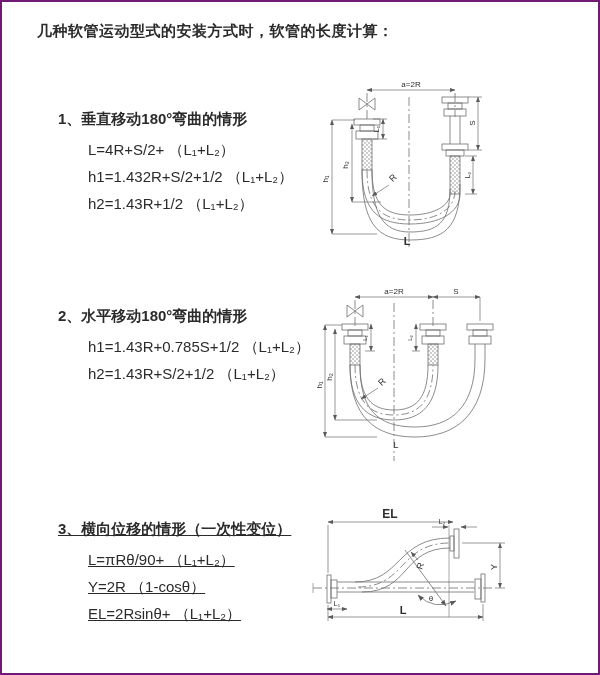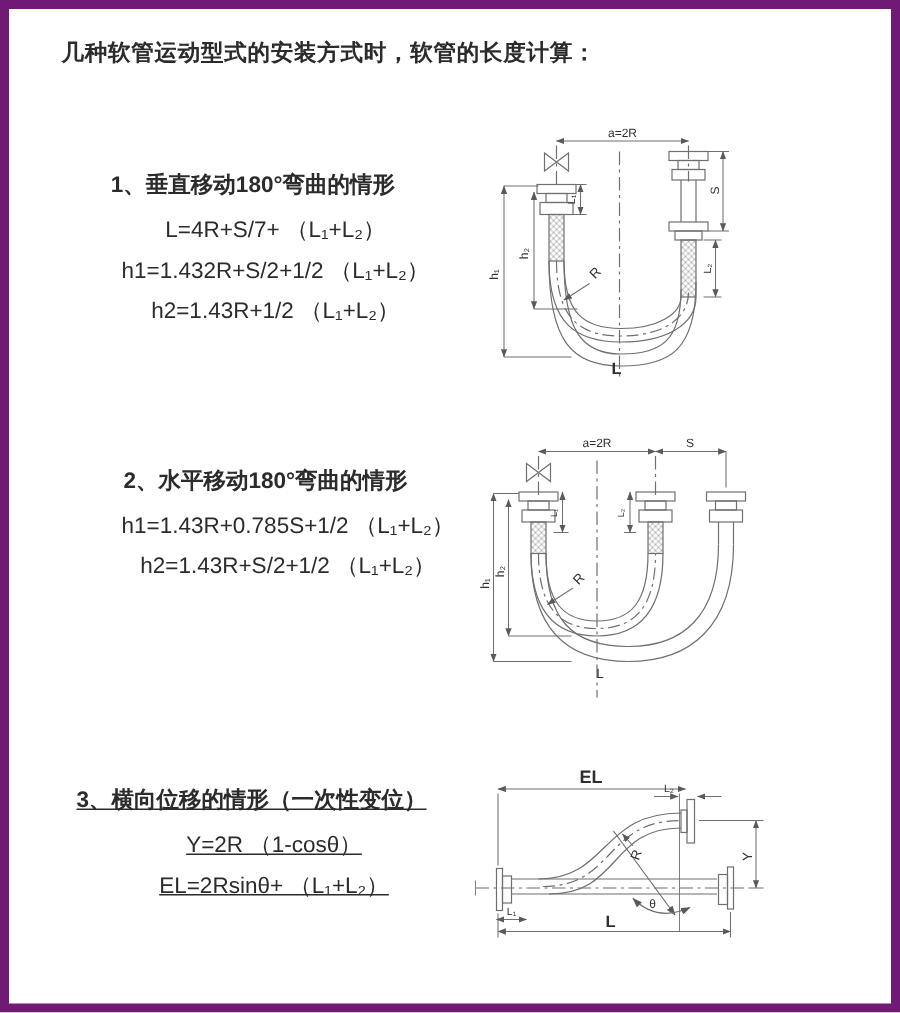--- a/index.html
+++ b/index.html
@@ -1,52 +1,53 @@
 <!DOCTYPE html>
 <html><head>
 <meta charset="utf-8">
 <style>
   html,body{margin:0;padding:0;background:#fff;}
   .page{
     position:relative;width:600px;height:675px;background:#ffffff;
     font-family:"Liberation Sans",sans-serif;color:#2b2b2b;
-    border:6px solid #701a75;box-sizing:border-box;overflow:hidden;
+    border:2px solid #701a75;box-sizing:border-box;overflow:hidden;
   }
   .title{
     position:absolute;left:35px;top:20px;font-size:15px;font-weight:bold;
     letter-spacing:0.5px;white-space:nowrap;
   }
-  .sec{position:absolute;left:45px;text-align:center;}
+  .sec{position:absolute;left:56px;}
   .sec .h{font-size:15px;font-weight:bold;white-space:nowrap;margin-bottom:7px;}
   .sec .f{font-size:15px;margin-left:30px;line-height:27px;white-space:nowrap;}
   svg.diagram{position:absolute;}
   svg text{font-family:"Liberation Sans",sans-serif;fill:#2f2f2f;}
 </style>
 </head>
 <body>
 
 <div class="page">
 
   <div class="title">几种软管运动型式的安装方式时，软管的长度计算：</div>
 
   <section class="sec" style="top:108px;">
     <div class="h">1、垂直移动180°弯曲的情形</div>
-    <div class="f">L=4R+S/7+ （L₁+L₂）</div>
+    <div class="f">L=4R+S/2+ （L₁+L₂）</div>
     <div class="f">h1=1.432R+S/2+1/2 （L₁+L₂）</div>
     <div class="f">h2=1.43R+1/2 （L₁+L₂）</div>
   </section>
 
   <section class="sec" style="top:305px;">
     <div class="h">2、水平移动180°弯曲的情形</div>
     <div class="f">h1=1.43R+0.785S+1/2 （L₁+L₂）</div>
     <div class="f">h2=1.43R+S/2+1/2 （L₁+L₂）</div>
   </section>
 
   <section class="sec" style="top:518px;text-decoration:underline;">
     <div class="h">3、横向位移的情形（一次性变位）</div>
+    <div class="f">L=πRθ/90+ （L₁+L₂）</div>
     <div class="f">Y=2R （1-cosθ）</div>
     <div class="f">EL=2Rsinθ+ （L₁+L₂）</div>
   </section>
 
   <svg class="diagram" style="left:313px;top:75px;" width="277" height="180" viewBox="0 0 277 180">
     <defs>
       <pattern id="br1" width="4" height="4" patternUnits="userSpaceOnUse">
         <path d="M0,4 L4,0 M0,0 L4,4" stroke="#9a9a9a" stroke-width="0.5"></path>
       </pattern>
       <marker id="ar1" viewBox="0 0 8 6" markerWidth="8" markerHeight="6" refX="7.5" refY="3" orient="auto-start-reverse">

